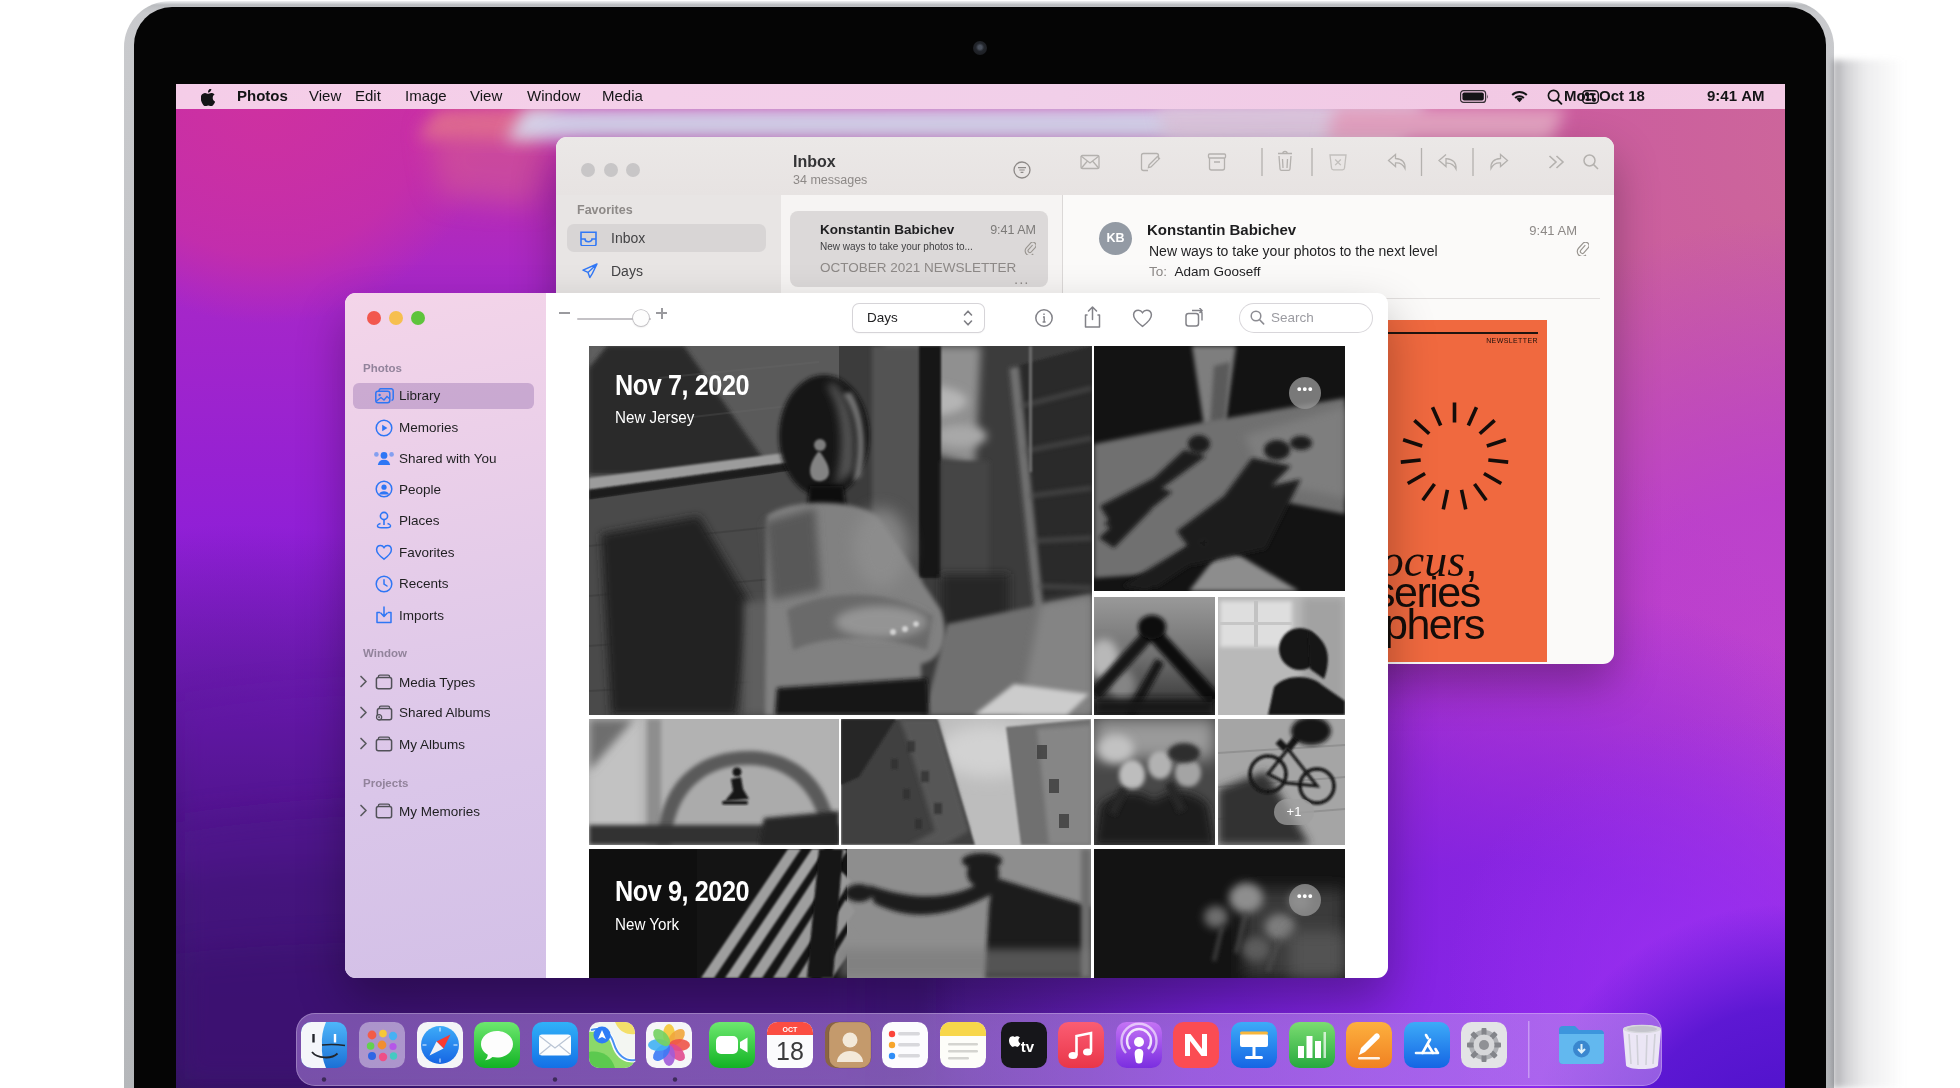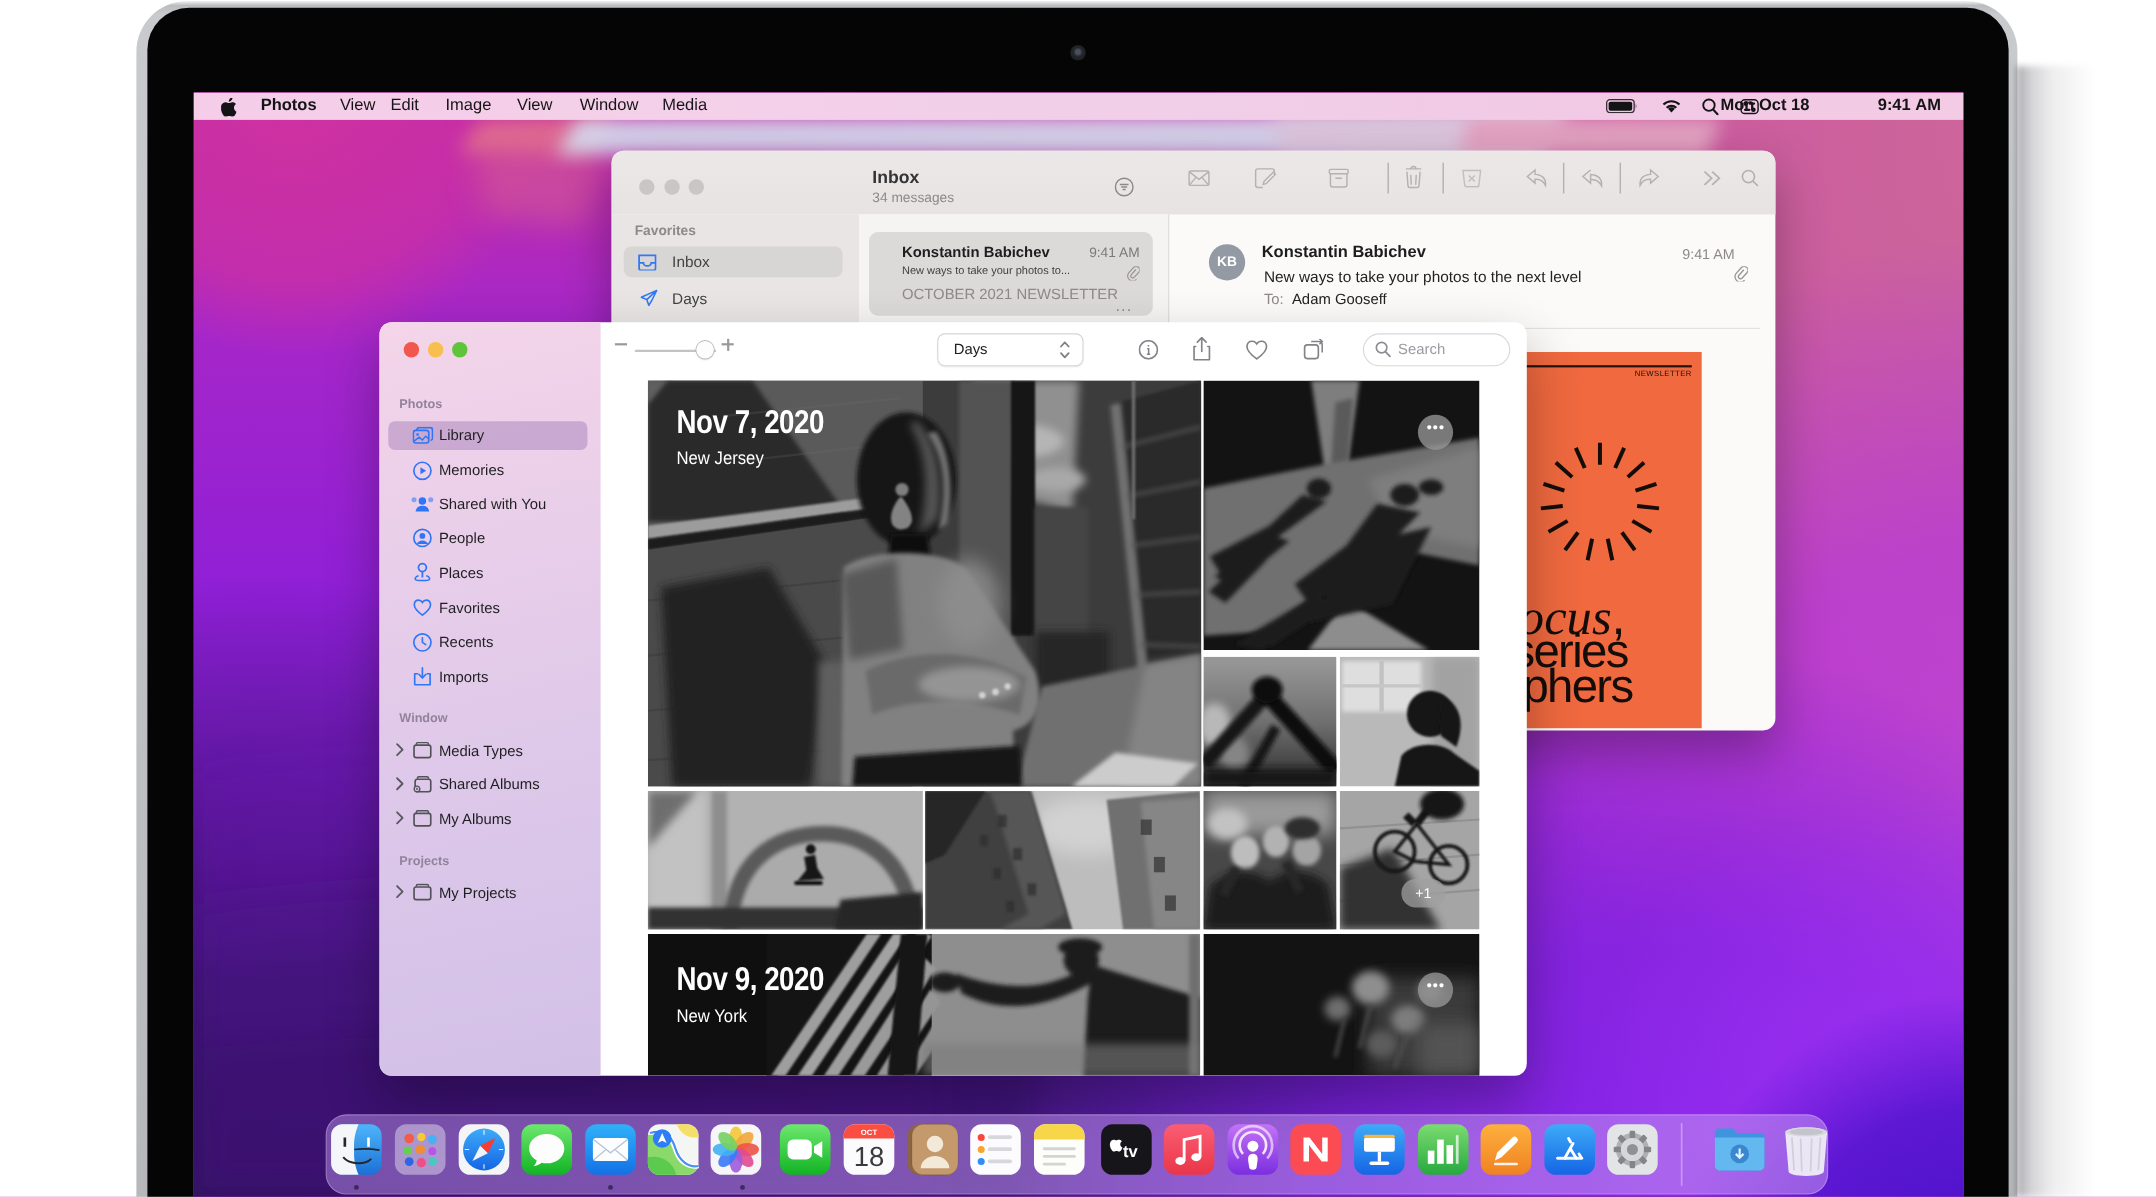--- a/index.html
+++ b/index.html
@@ -311,21 +311,21 @@
         </svg>
         <div class="abs" style="left:54px;top:444px;">My Albums</div>
 
         <svg class="abs" style="left:14px;top:511px" width="9" height="13" viewBox="0 0 9 13">
           <path d="M2,1.5 L7,6.5 L2,11.5" fill="none" stroke="#5a5a60" stroke-width="1.7" stroke-linecap="round" stroke-linejoin="round"></path>
         </svg>
         <svg class="abs" style="left:30px;top:510px" width="18" height="16" viewBox="0 0 18 16">
           <rect x="1.4" y="3.4" width="15.2" height="11.4" rx="2" fill="none" stroke="#515158" stroke-width="1.5"></rect>
           <path d="M3.4,3 v-0.4 a1.5,1.5 0 0 1 1.5,-1.5 h8.2 a1.5,1.5 0 0 1 1.5,1.5 V3" fill="none" stroke="#515158" stroke-width="1.3"></path>
         </svg>
-        <div class="abs" style="left:54px;top:511px;">My Projects</div>
+        <div class="abs" style="left:54px;top:511px;">My Memories</div>
       </div>
       <div class="abs" style="left:18px;top:354px;font-size:11.5px;font-weight:700;color:#92839b;">Window</div>
       <div class="abs" style="left:18px;top:484px;font-size:11.5px;font-weight:700;color:#92839b;">Projects</div>
 
       <div class="abs" style="left:214px;top:19px;width:11px;height:2px;background:#9a9a9e;"></div>
       <div class="abs" style="left:232px;top:24.5px;width:74px;height:2.5px;border-radius:2px;background:#c4c2c6;"></div>
       <div class="abs" style="left:288px;top:17px;width:16px;height:16px;border-radius:50%;background:#fdfdfd;box-shadow:0 0 0 0.8px #bdbbbf, 0 1px 2px rgba(0,0,0,0.18);"></div>
       <div class="abs" style="left:311px;top:19px;width:11px;height:2px;background:#9a9a9e;"></div>
       <div class="abs" style="left:311px;top:14.5px;width:2px;height:11px;background:#9a9a9e;margin-left:4.5px;"></div>
       <div class="abs" style="left:508px;top:11px;width:131px;height:28px;border-radius:6px;background:#fff;box-shadow:0 0 0 1px #d6d4d8, 0 1px 2px rgba(0,0,0,0.10);"></div>

